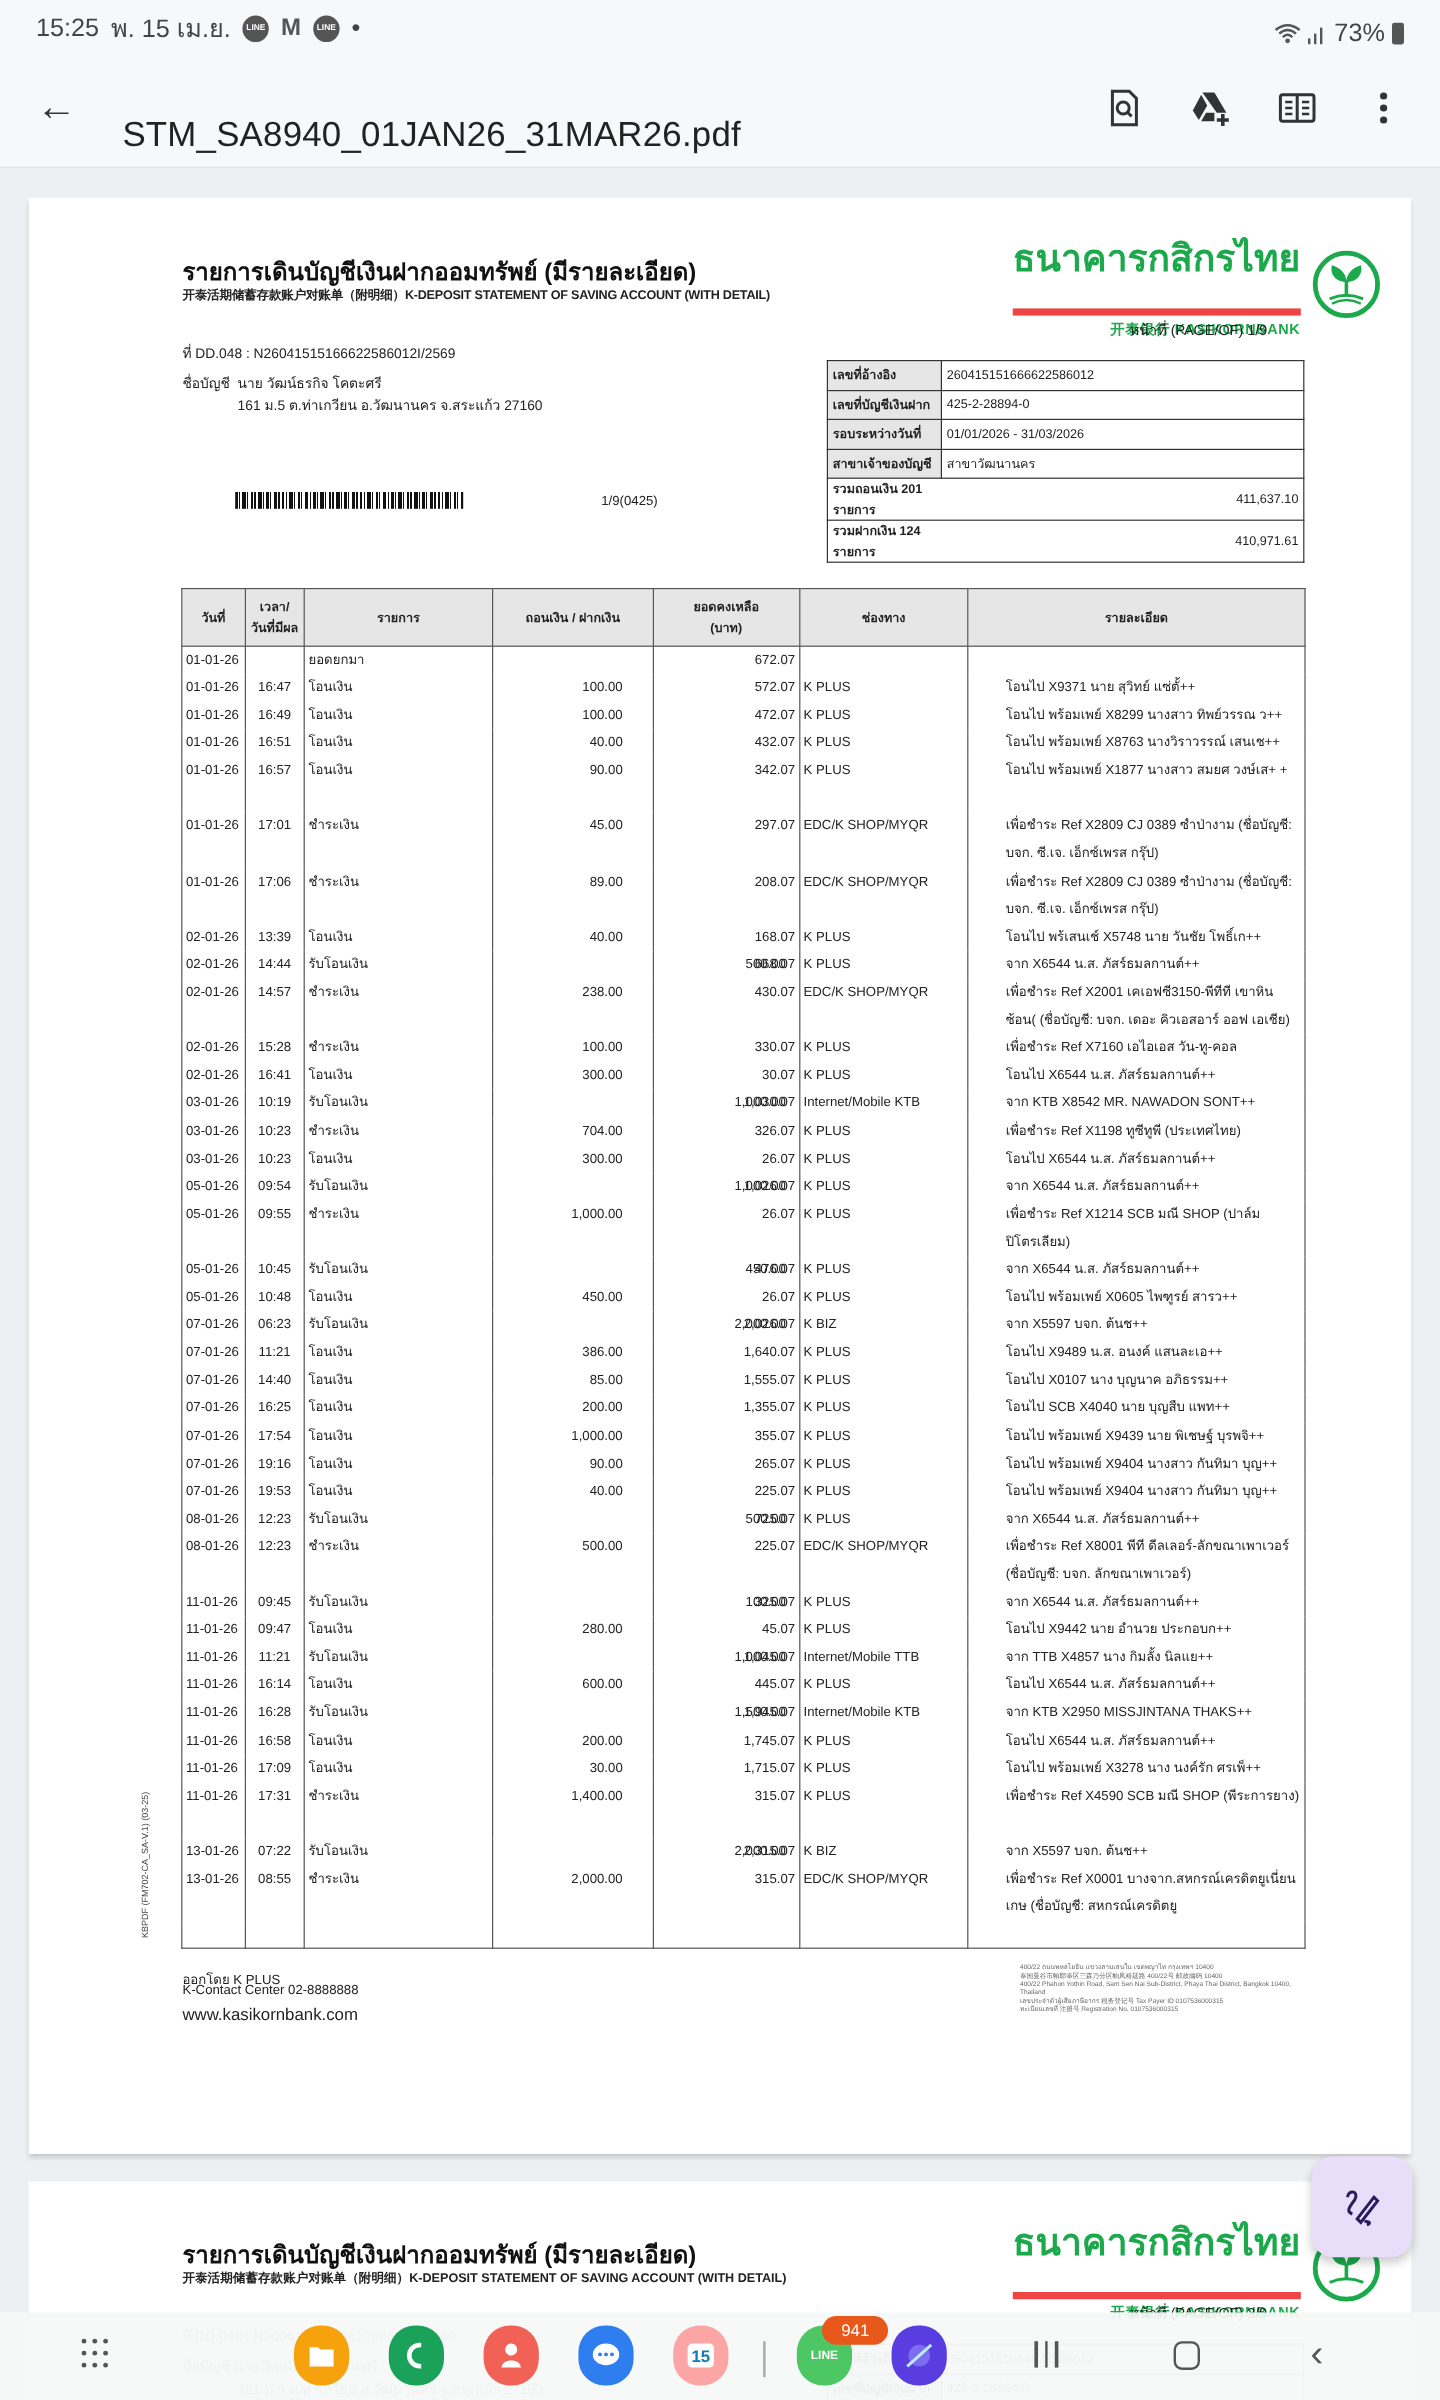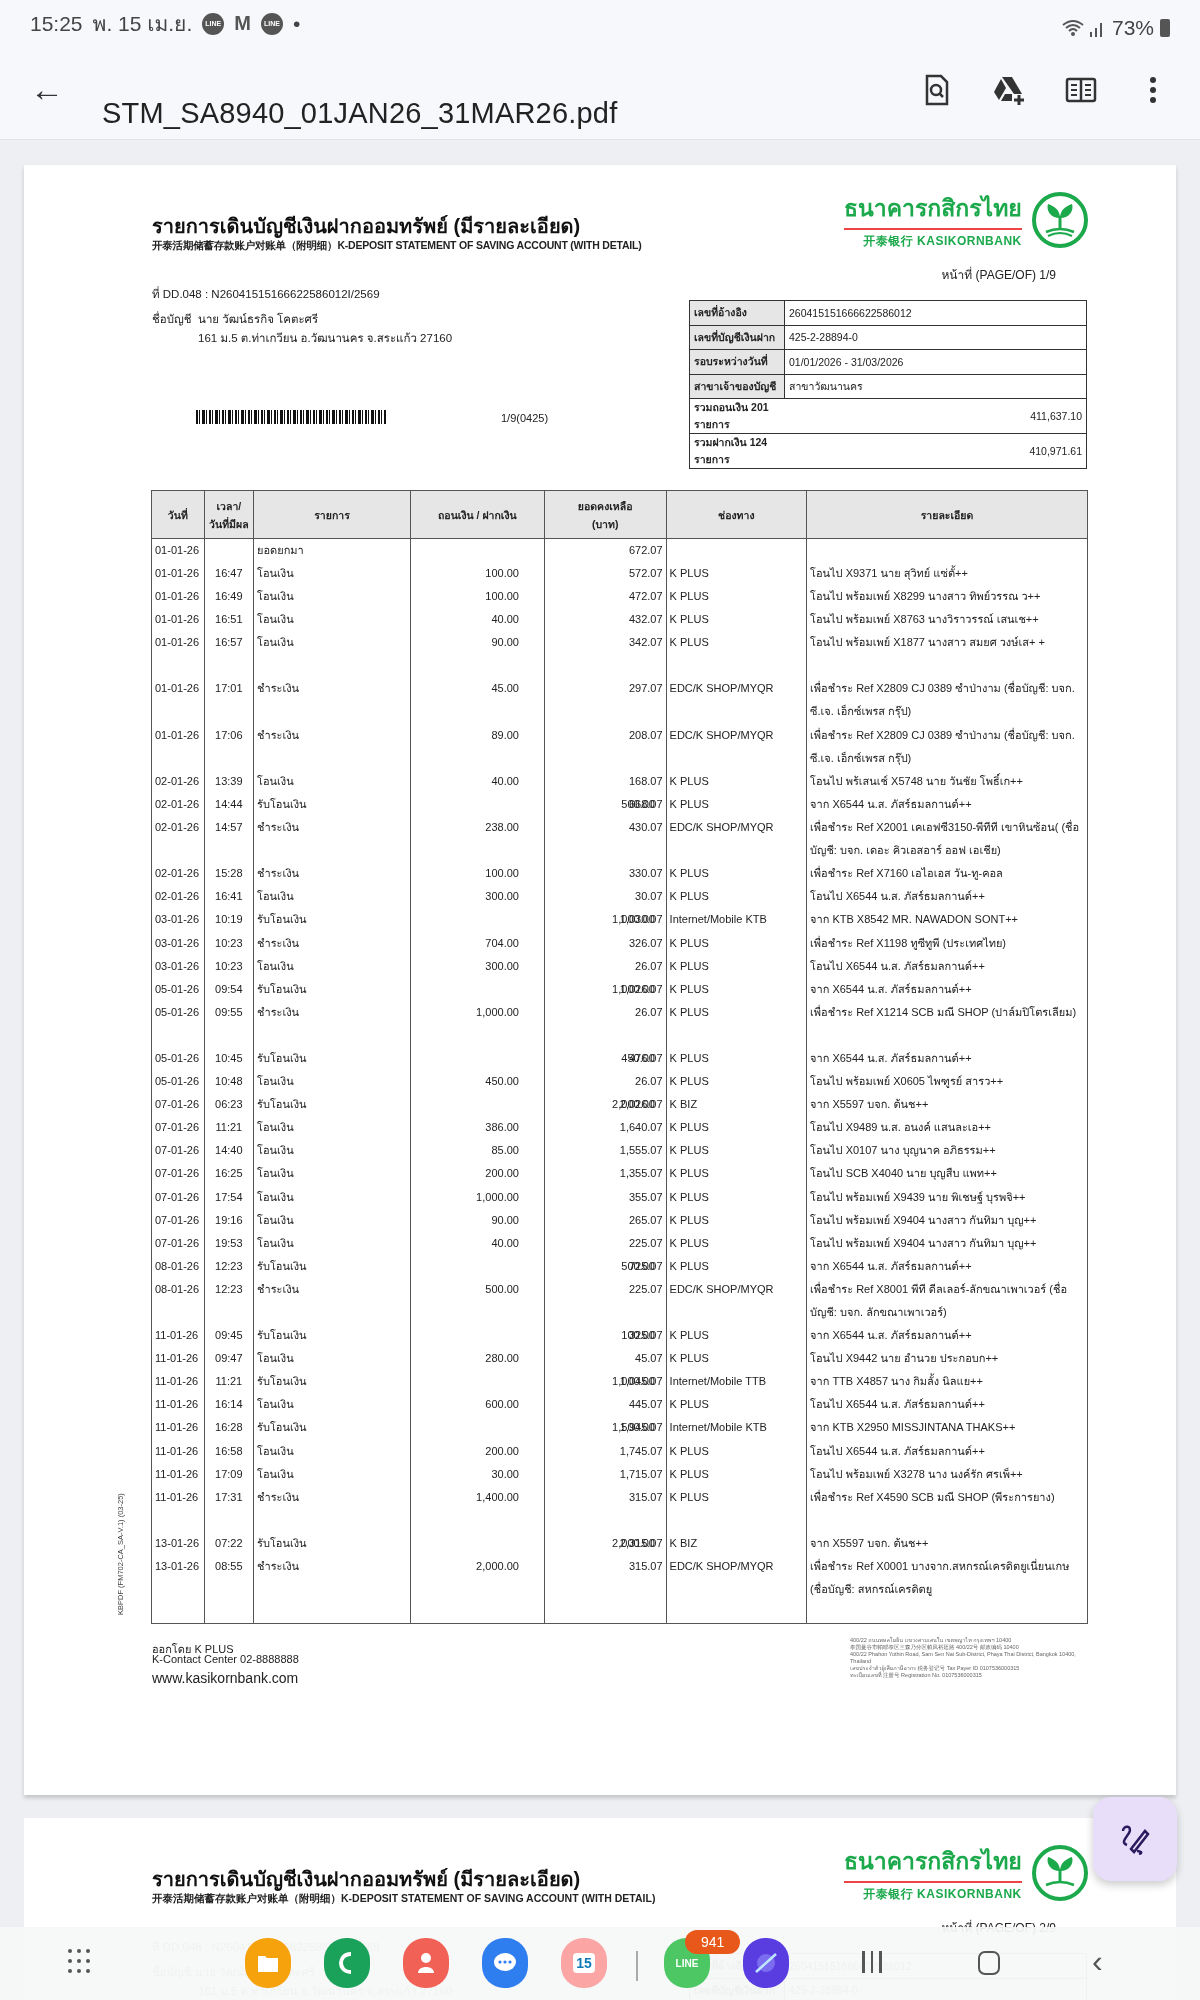--- a/index.html
+++ b/index.html
@@ -23,21 +23,21 @@
 
   
   .page { position: absolute; left: 24px; top: 165px; width: 1152px; height: 1630px; background: #fff; box-shadow: 0 3px 4px rgba(0,0,0,0.18); }
   .page2 { position: absolute; left: 24px; top: 1818px; width: 1152px; height: 300px; background: #fff; }
 
   .doc-title { position: absolute; left: 128px; top: 45px; font-size: 20px; font-weight: bold; color: #111; }
   .doc-sub { position: absolute; left: 128px; top: 74px; font-size: 10.5px; font-weight: bold; color: #222; letter-spacing: -0.2px; }
 
   .logo { position: absolute; left: 820px; top: 25px; display: flex; align-items: center; gap: 10px; }
   .logo-text { text-align: right; }
-  .logo-th { font-size: 23px; font-weight: bold; color: #1ba94c; border-bottom: 2px solid #ef4444; padding-bottom: 2px; }
+  .logo-th { font-size: 31px; font-weight: bold; color: #1ba94c; border-bottom: 6px solid #ef4444; padding-bottom: 17px; }
   .logo-en { font-size: 12px; font-weight: bold; color: #1ba94c; margin-top: 3px; letter-spacing: 0.5px; }
   .logo-mark { width: 56px; height: 56px; border: 4px solid #1ba94c; border-radius: 50%; display: flex; align-items: center; justify-content: center; }
 
   .page-no { position: absolute; right: 120px; top: 100px; font-size: 12px; color: #222; }
 
   .ref-line { position: absolute; left: 128px; top: 120px; font-size: 11.5px; color: #222; }
   .acct-name { position: absolute; left: 128px; top: 145px; font-size: 11.5px; color: #222; }
   .acct-addr { position: absolute; left: 174px; top: 164px; font-size: 11.5px; color: #222; }
 
   .barcode { position: absolute; left: 172px; top: 245px; width: 190px; height: 14px;
@@ -56,21 +56,21 @@
   .stmt td { border-left: 1.5px solid #555; border-right: 1.5px solid #555; height: 23.1px; padding: 0 3px; vertical-align: top; line-height: 23px; white-space: nowrap; }
   .stmt tbody tr:last-child td { border-bottom: 1.5px solid #555; }
   .stmt tbody tr.pad td { height: 22px; }
   .stmt td.date { text-align: left; }
   .stmt td.time { text-align: center; }
   .stmt td.amt { text-align: right; padding-right: 0; }
   .stmt td.amt .w { display: inline-block; width: 105px; text-align: right; }
   .stmt td.amt .d { display: inline-block; width: 136px; text-align: right; }
   .stmt td.bal { text-align: right; }
   .stmt td.detail { white-space: normal; line-height: 23px; }
-  .stmt td.detail .wrap { max-height: 46px; overflow: hidden; }
+  .stmt td.detail .wrap { max-height: 46px; overflow: hidden; margin-left: 28px; }
 
   .side-code { position: absolute; left: 92px; top: 1450px; transform: rotate(-90deg); transform-origin: left top; font-size: 7.5px; color: #444; white-space: nowrap; }
 
   .issued { position: absolute; left: 128px; top: 1475px; font-size: 11px; color: #222; }
   .contact { position: absolute; left: 128px; top: 1488px; font-size: 11px; color: #222; }
   .website { position: absolute; left: 128px; top: 1505px; font-size: 14px; color: #222; }
   .address-block { position: absolute; left: 826px; top: 1472px; font-size: 5.5px; color: #666; line-height: 7px; width: 230px; }
 
   
   .p2-title { position: absolute; left: 128px; top: 45px; font-size: 20px; font-weight: bold; color: #111; }

